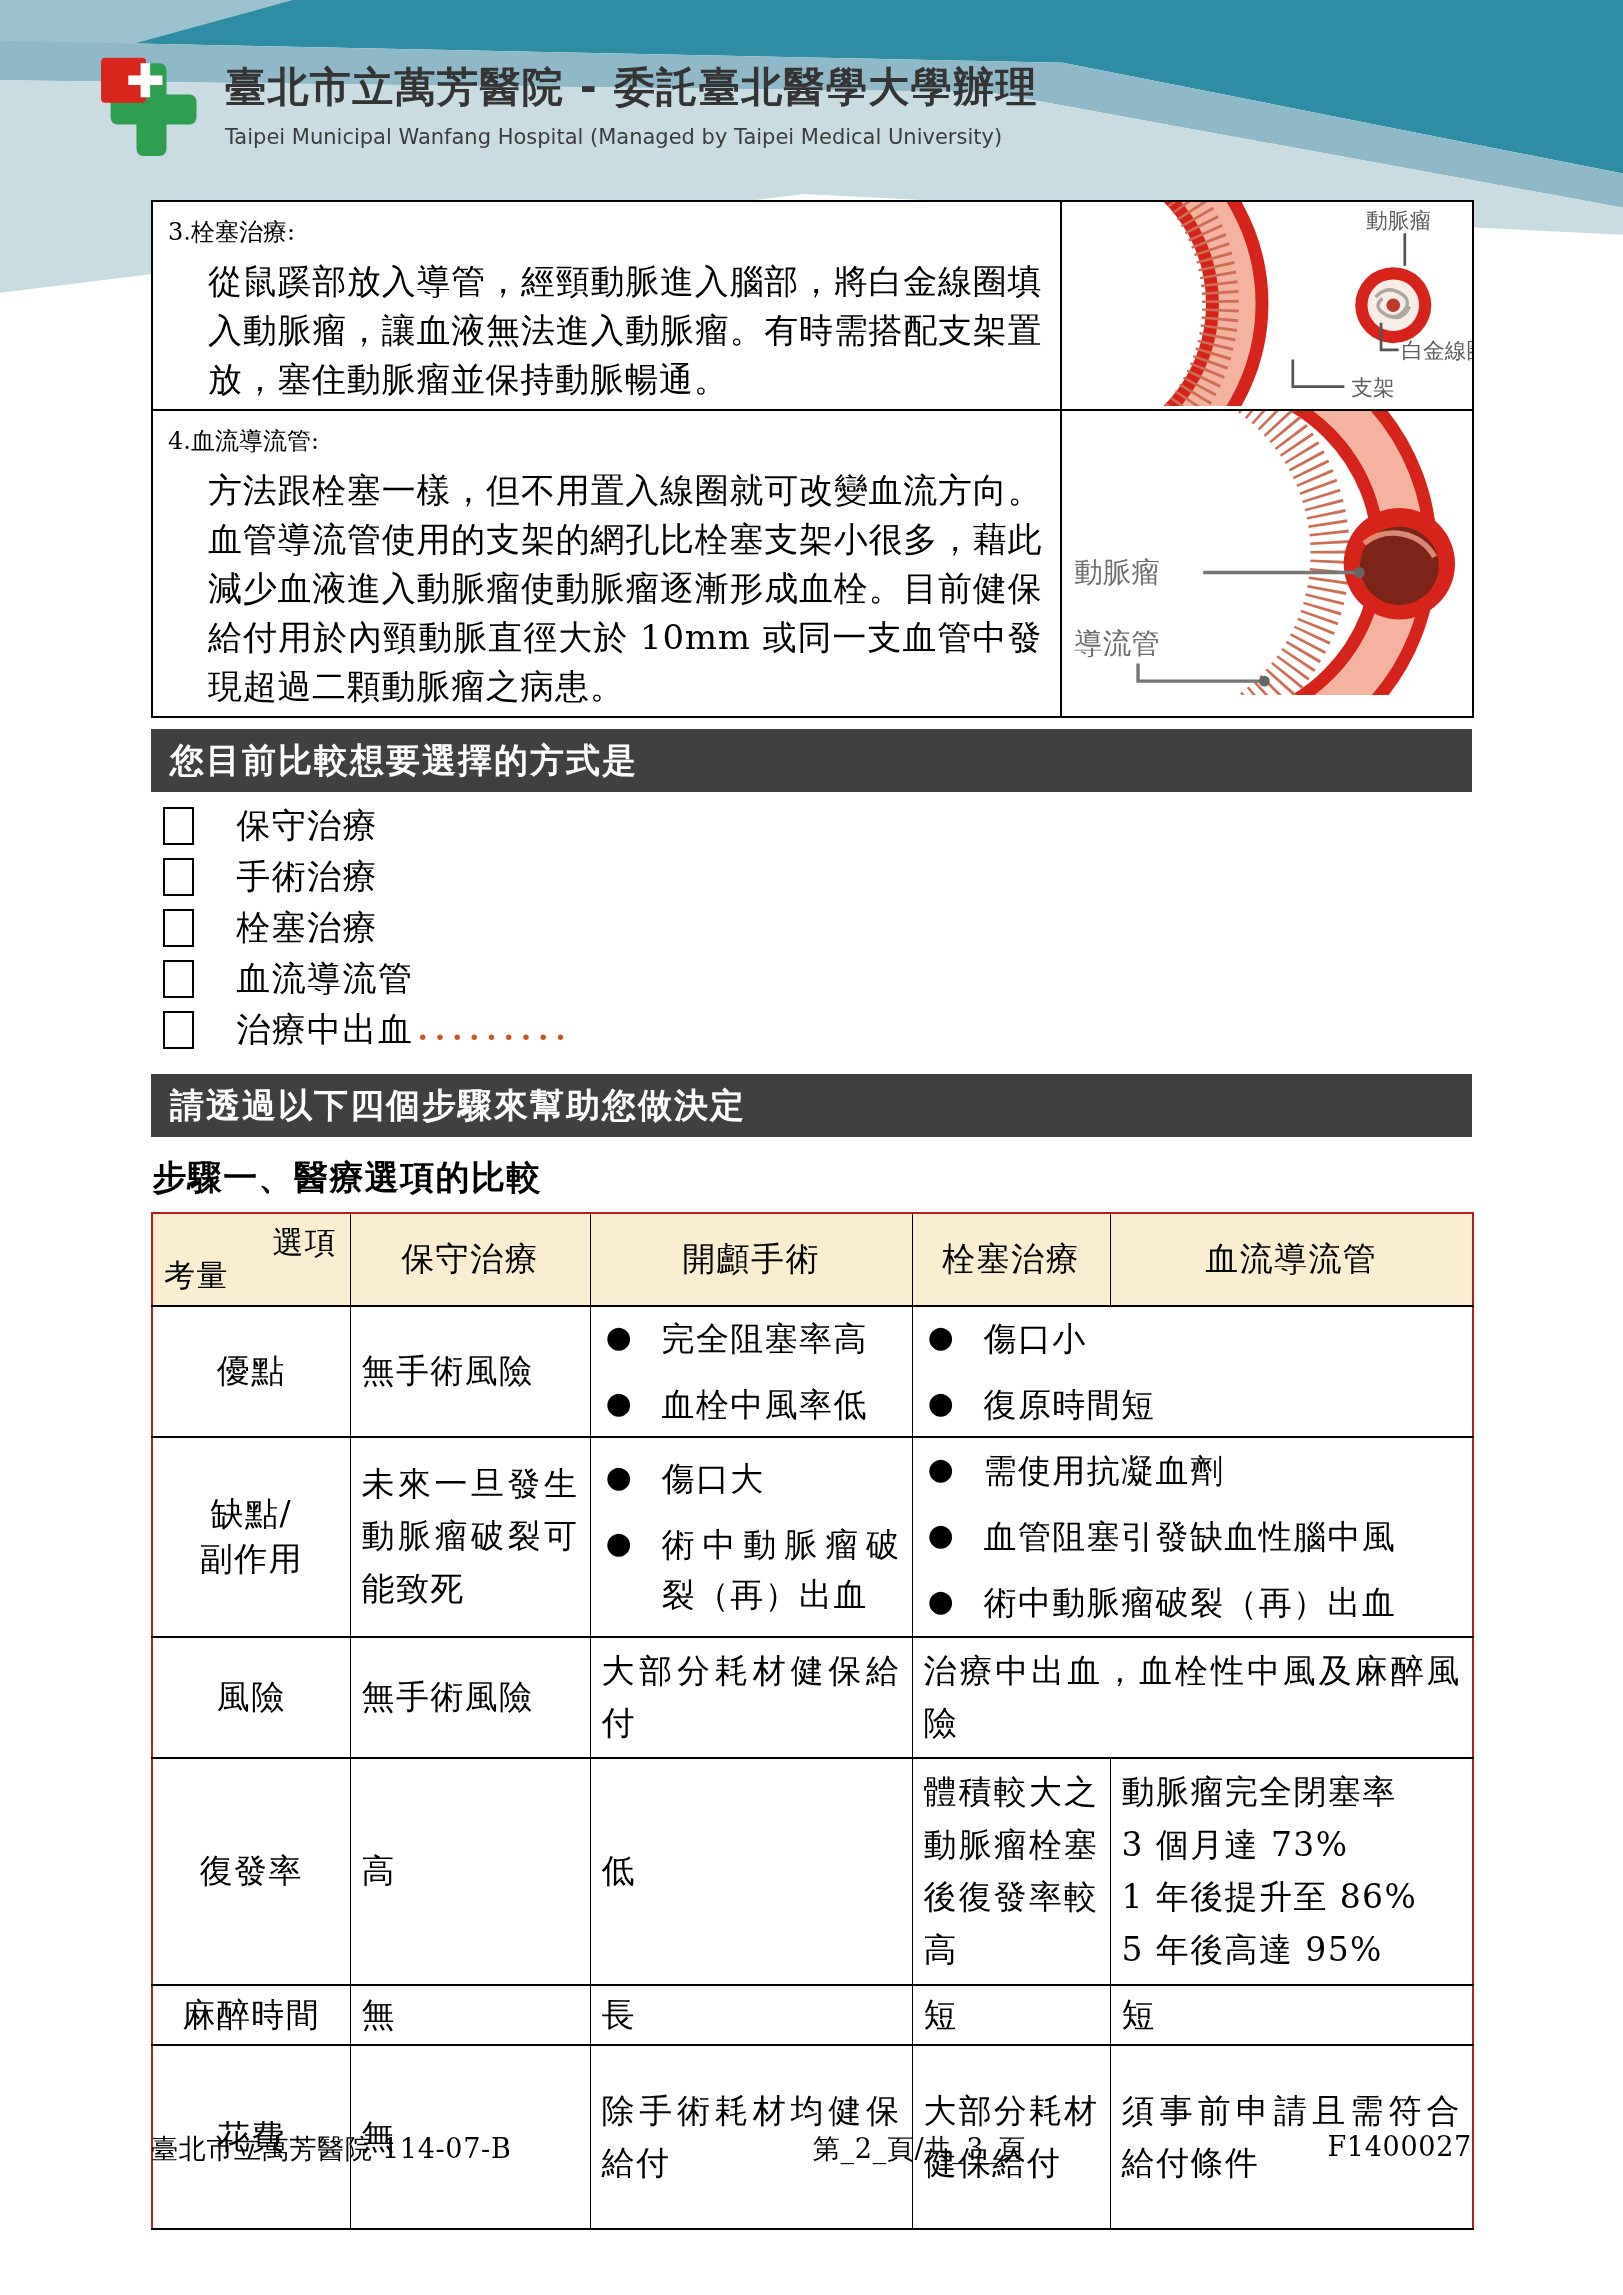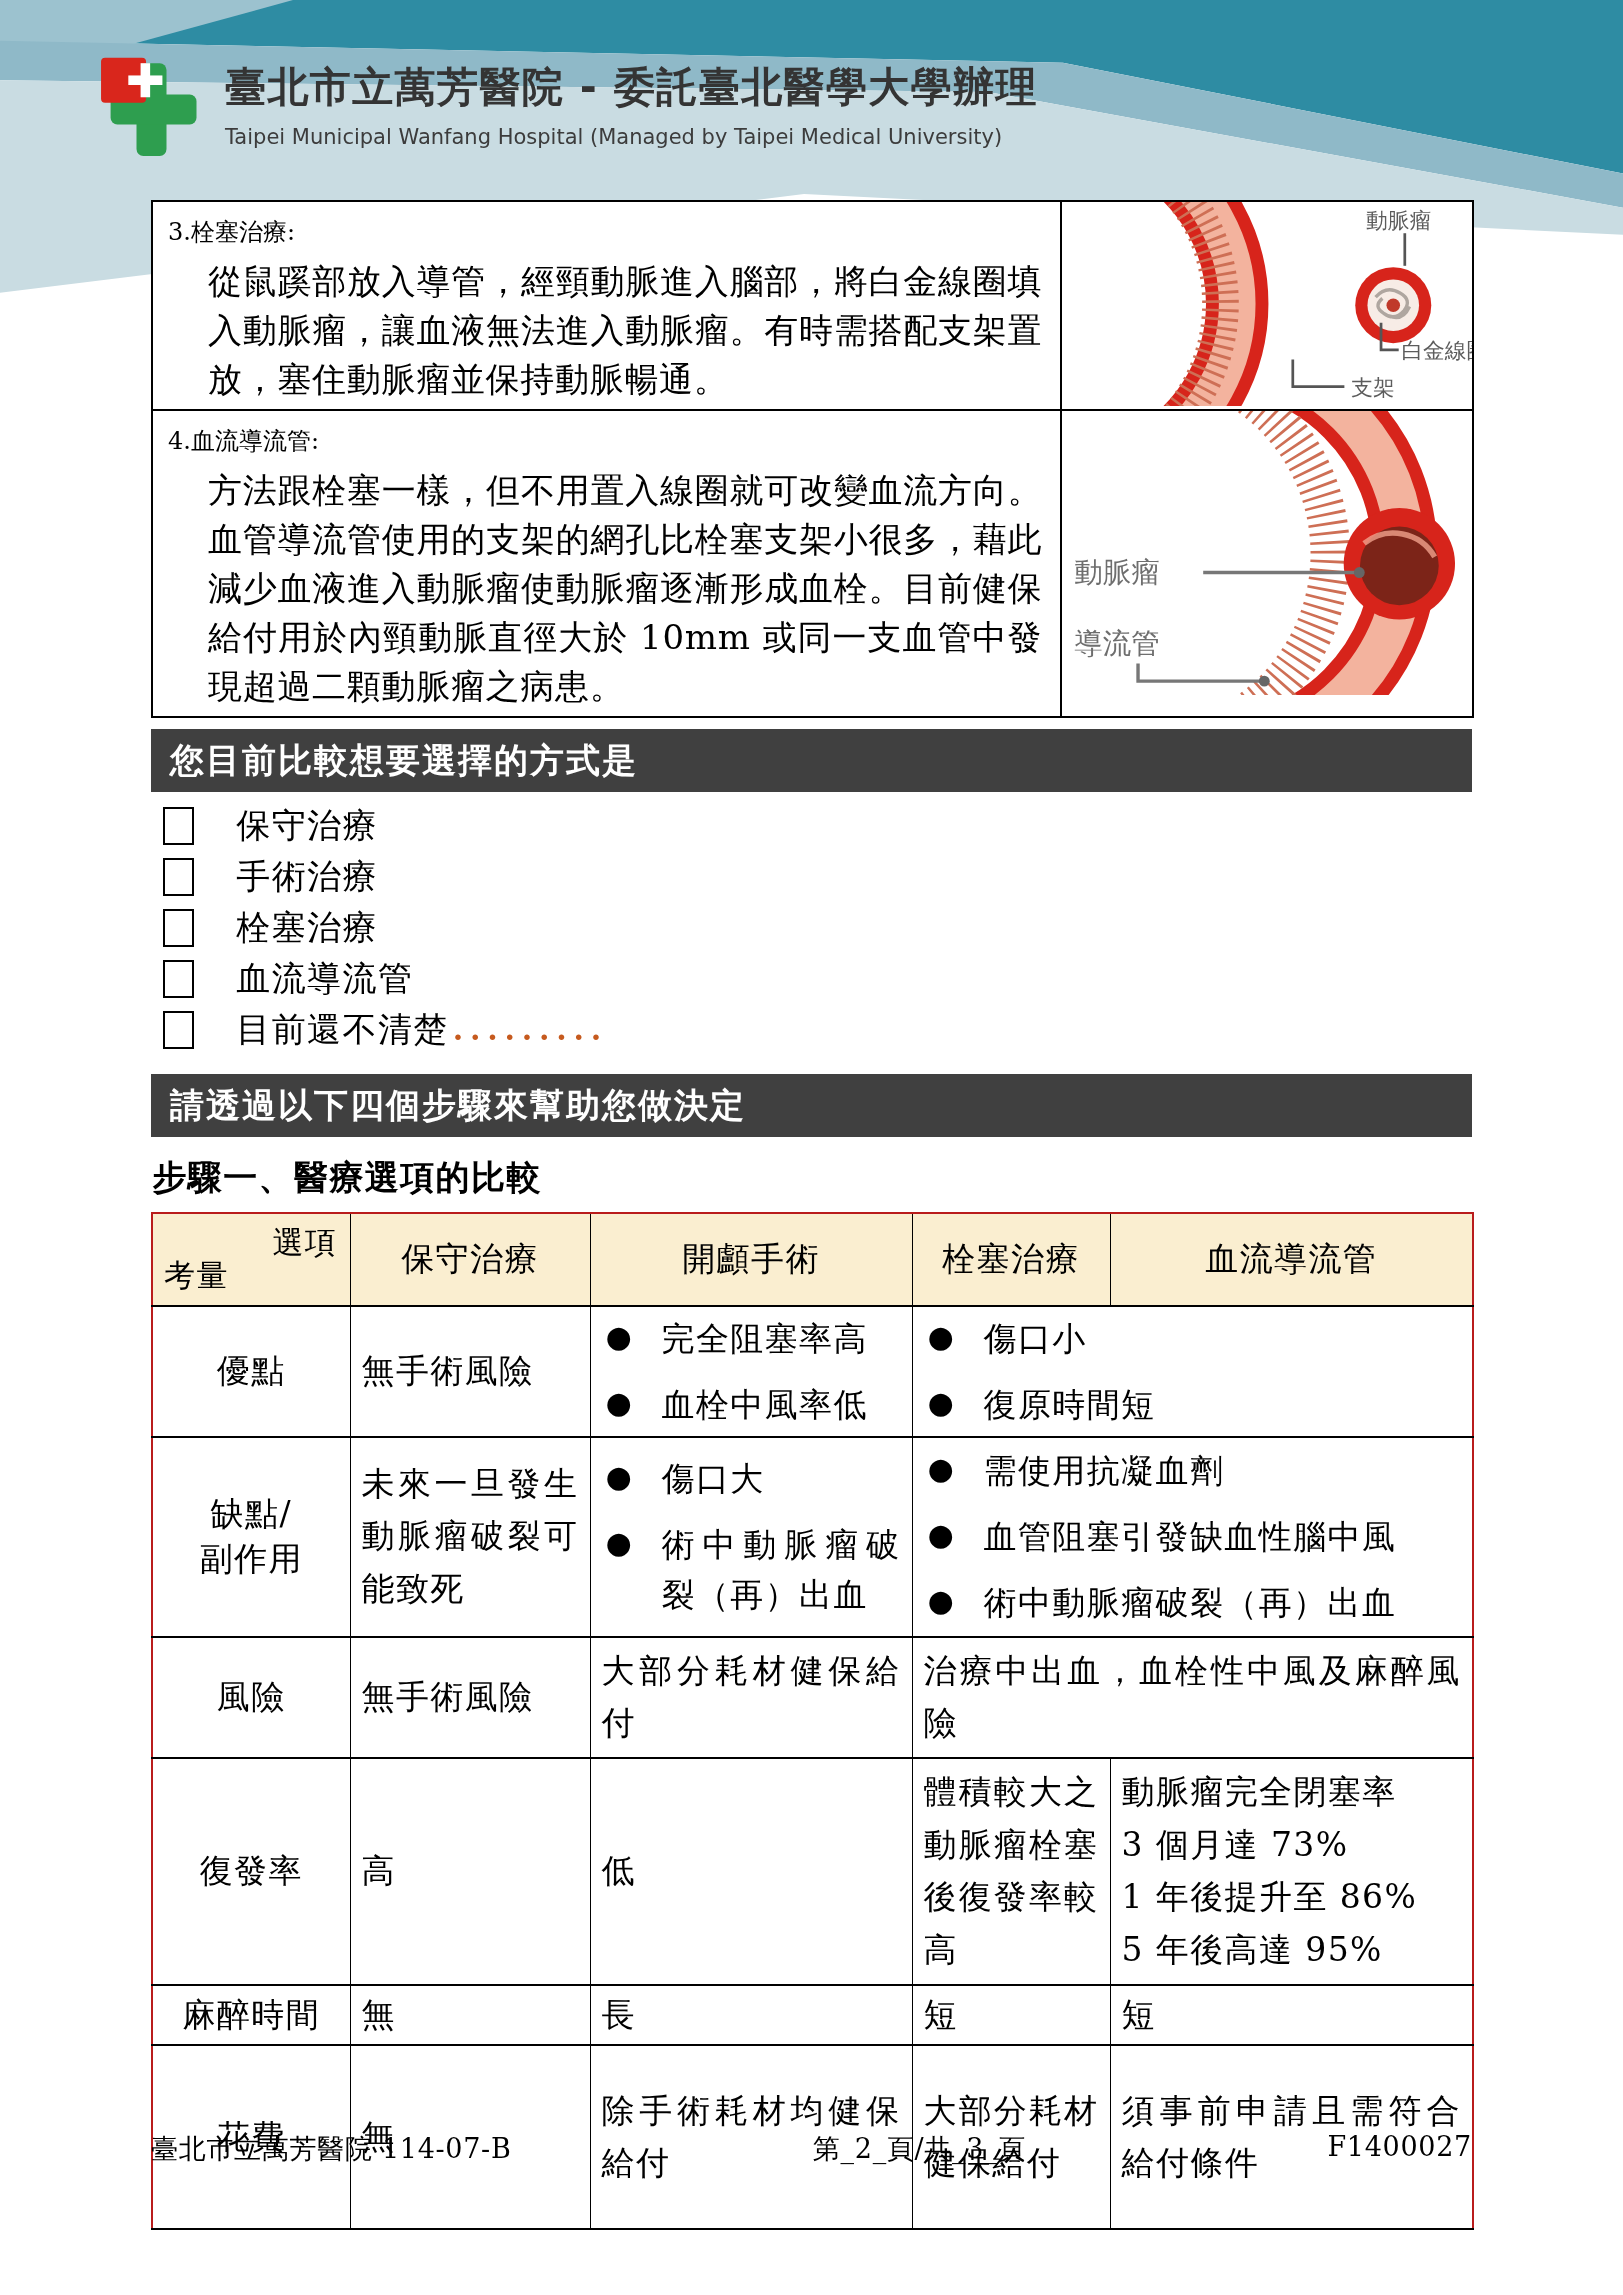--- a/index.html
+++ b/index.html
@@ -166,21 +166,21 @@
         <div class="choice-row">
           <span class="choice-box"></span>
           <span class="choice-label">栓塞治療</span>
         </div>
         <div class="choice-row">
           <span class="choice-box"></span>
           <span class="choice-label">血流導流管</span>
         </div>
         <div class="choice-row">
           <span class="choice-box"></span>
-          <span class="choice-label">目前還不清楚</span>
+          <span class="choice-label">治療中出血</span>
           <span class="choice-dots">.........</span>
         </div>
       </div>
 
     <div class="banner banner2">請透過以下四個步驟來幫助您做決定</div>
 
     <div class="step-title">步驟一、醫療選項的比較</div>
 
     <table class="compare">
       <colgroup>

